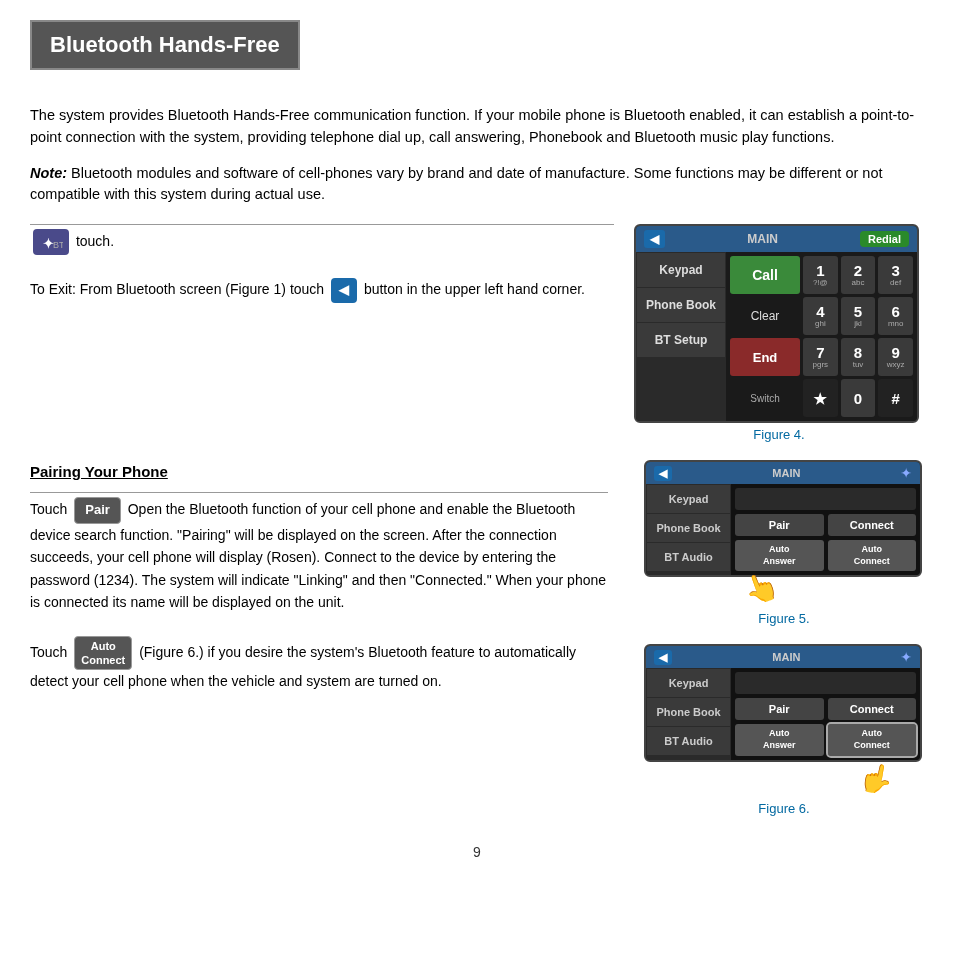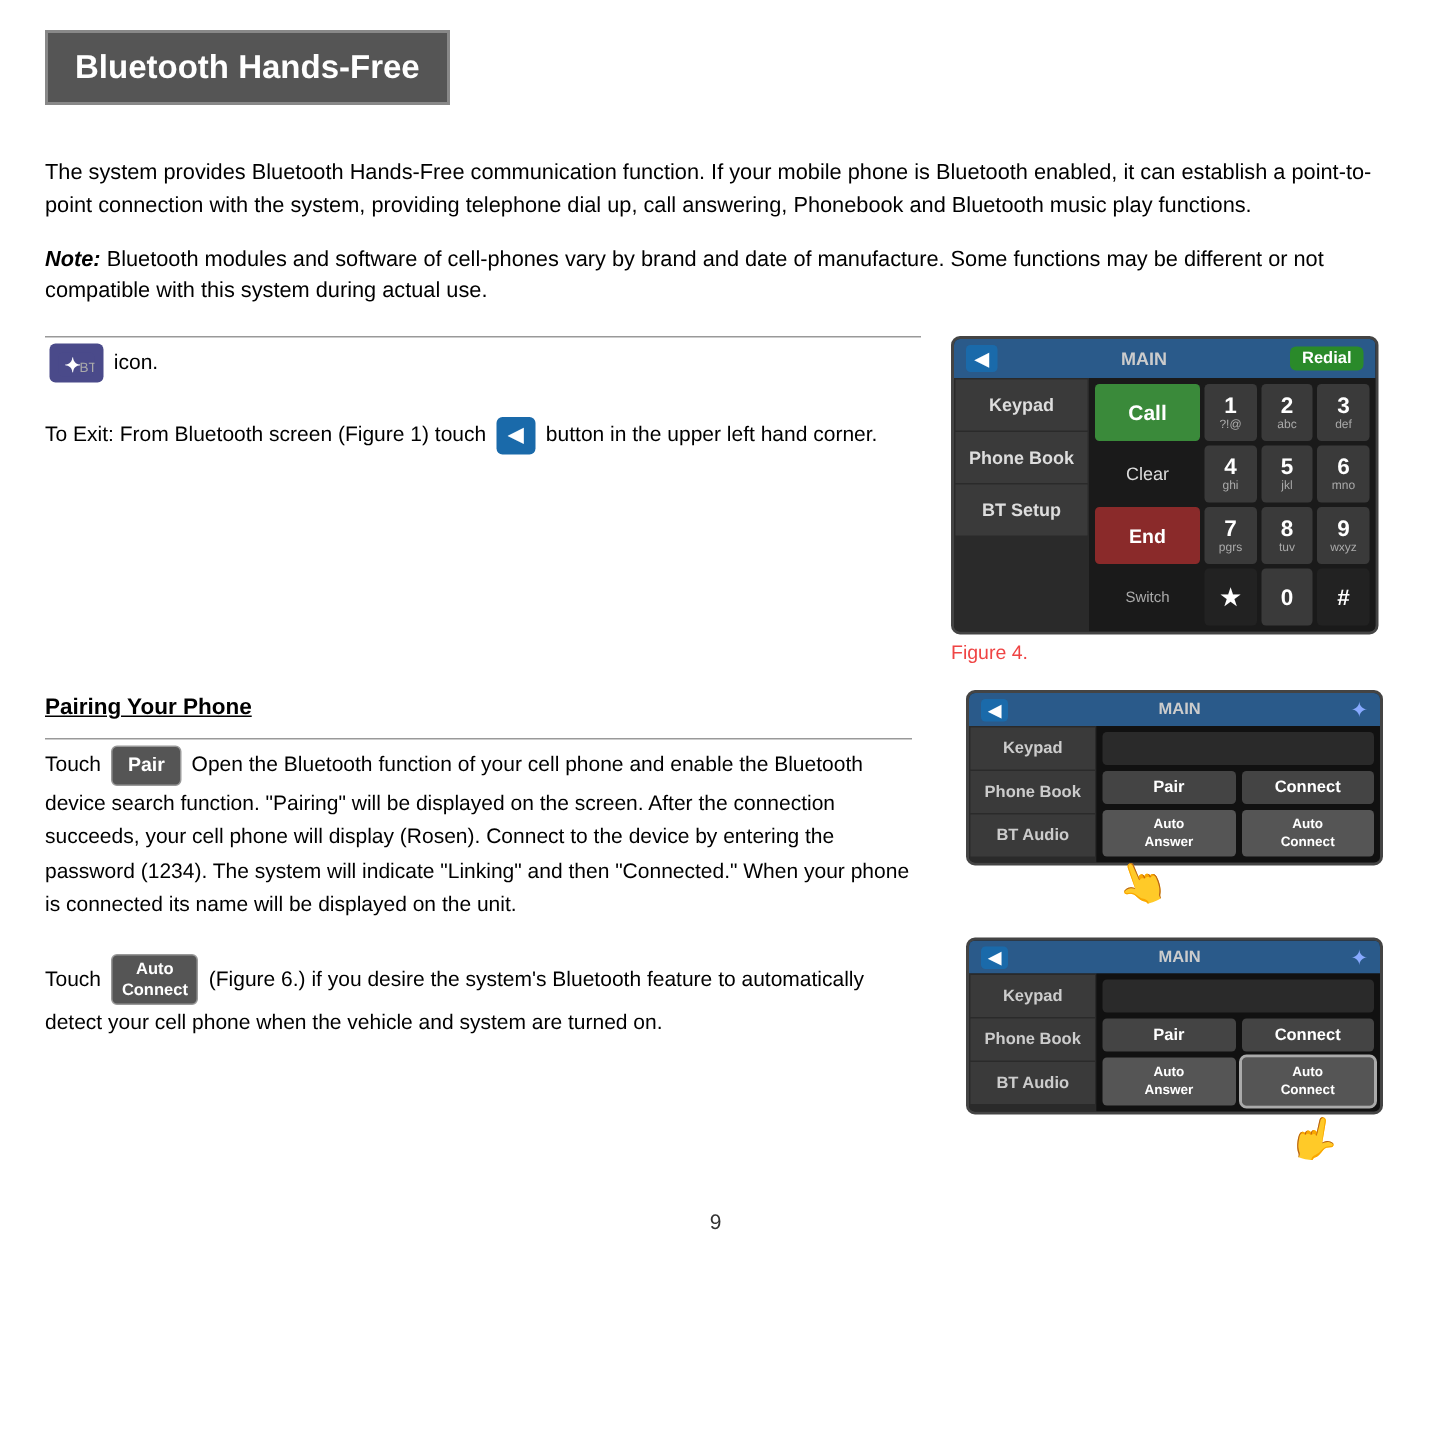--- a/index.html
+++ b/index.html
@@ -239,24 +239,24 @@
       font-size: 10px;
       cursor: pointer;
     }
 
     .bt-key .num { font-size: 15px; font-weight: bold; color: #fff; line-height: 1; }
     .bt-key .letters { font-size: 8px; color: #aaa; }
 
     .bt-key.dark { background: #222; }
 
     .figure-label {
-      text-align: left;
+      text-align: center;
       font-size: 13px;
       margin-top: 4px;
-      color: #ef4444;
+      color: #0369a1;
     }
 
     
     .bottom-section {
       display: flex;
       gap: 36px;
       margin-top: 18px;
     }
 
     .bottom-left {
@@ -430,21 +430,21 @@
   <div class="left-col">
     <hr class="divider-line">
     <p>
       <span class="bt-icon-inline">
         <svg width="24" height="16" viewBox="0 0 24 16">
           <rect width="24" height="16" rx="3" fill="#4a4a8a"></rect>
           <text x="4" y="13" fill="white" font-size="13" font-weight="bold">✦</text>
           <text x="14" y="13" fill="#aaa" font-size="9">BT</text>
         </svg>
       </span>
-      <span>icon.</span>
+      <span>touch.</span>
     </p>
     <br>
     <p>
       <span>To Exit:  From Bluetooth screen (Figure 1) touch</span>
       <span class="back-btn-inline">◀</span>
       <span>button in the upper left hand corner.</span>
     </p>
   </div>
   <div class="right-col">
 
@@ -569,20 +569,21 @@
                 <span>Auto</span><br><span>Connect</span>
               </div>
             </div>
           </div>
         </div>
       </div>
 
       <div style="position:relative; height:30px;">
         <div style="position:absolute; left:100px; top:-5px; font-size:28px; transform: rotate(-20deg);">👆</div>
       </div>
+      <div class="figure-label">Figure 5.</div>
     </div>
 
     <div class="figure-wrap">
       <div class="bt-small-screen">
         <div class="bt-small-header">
           <span class="back-arrow">◀</span>
           <span class="main-label">MAIN</span>
           <span class="bt-symbol">✦</span>
         </div>
         <div class="bt-small-body">
@@ -605,20 +606,21 @@
                 <span>Auto</span><br><span>Connect</span>
               </div>
             </div>
           </div>
         </div>
       </div>
 
       <div style="position:relative; height:35px;">
         <div style="position:absolute; right:30px; top:0px; font-size:28px; transform: rotate(10deg) scaleX(-1);">👆</div>
       </div>
+      <div class="figure-label">Figure 6.</div>
     </div>
   </div>
 </div>
 
 <div class="page-number">9</div>
 
 
 
 
 </body></html>

